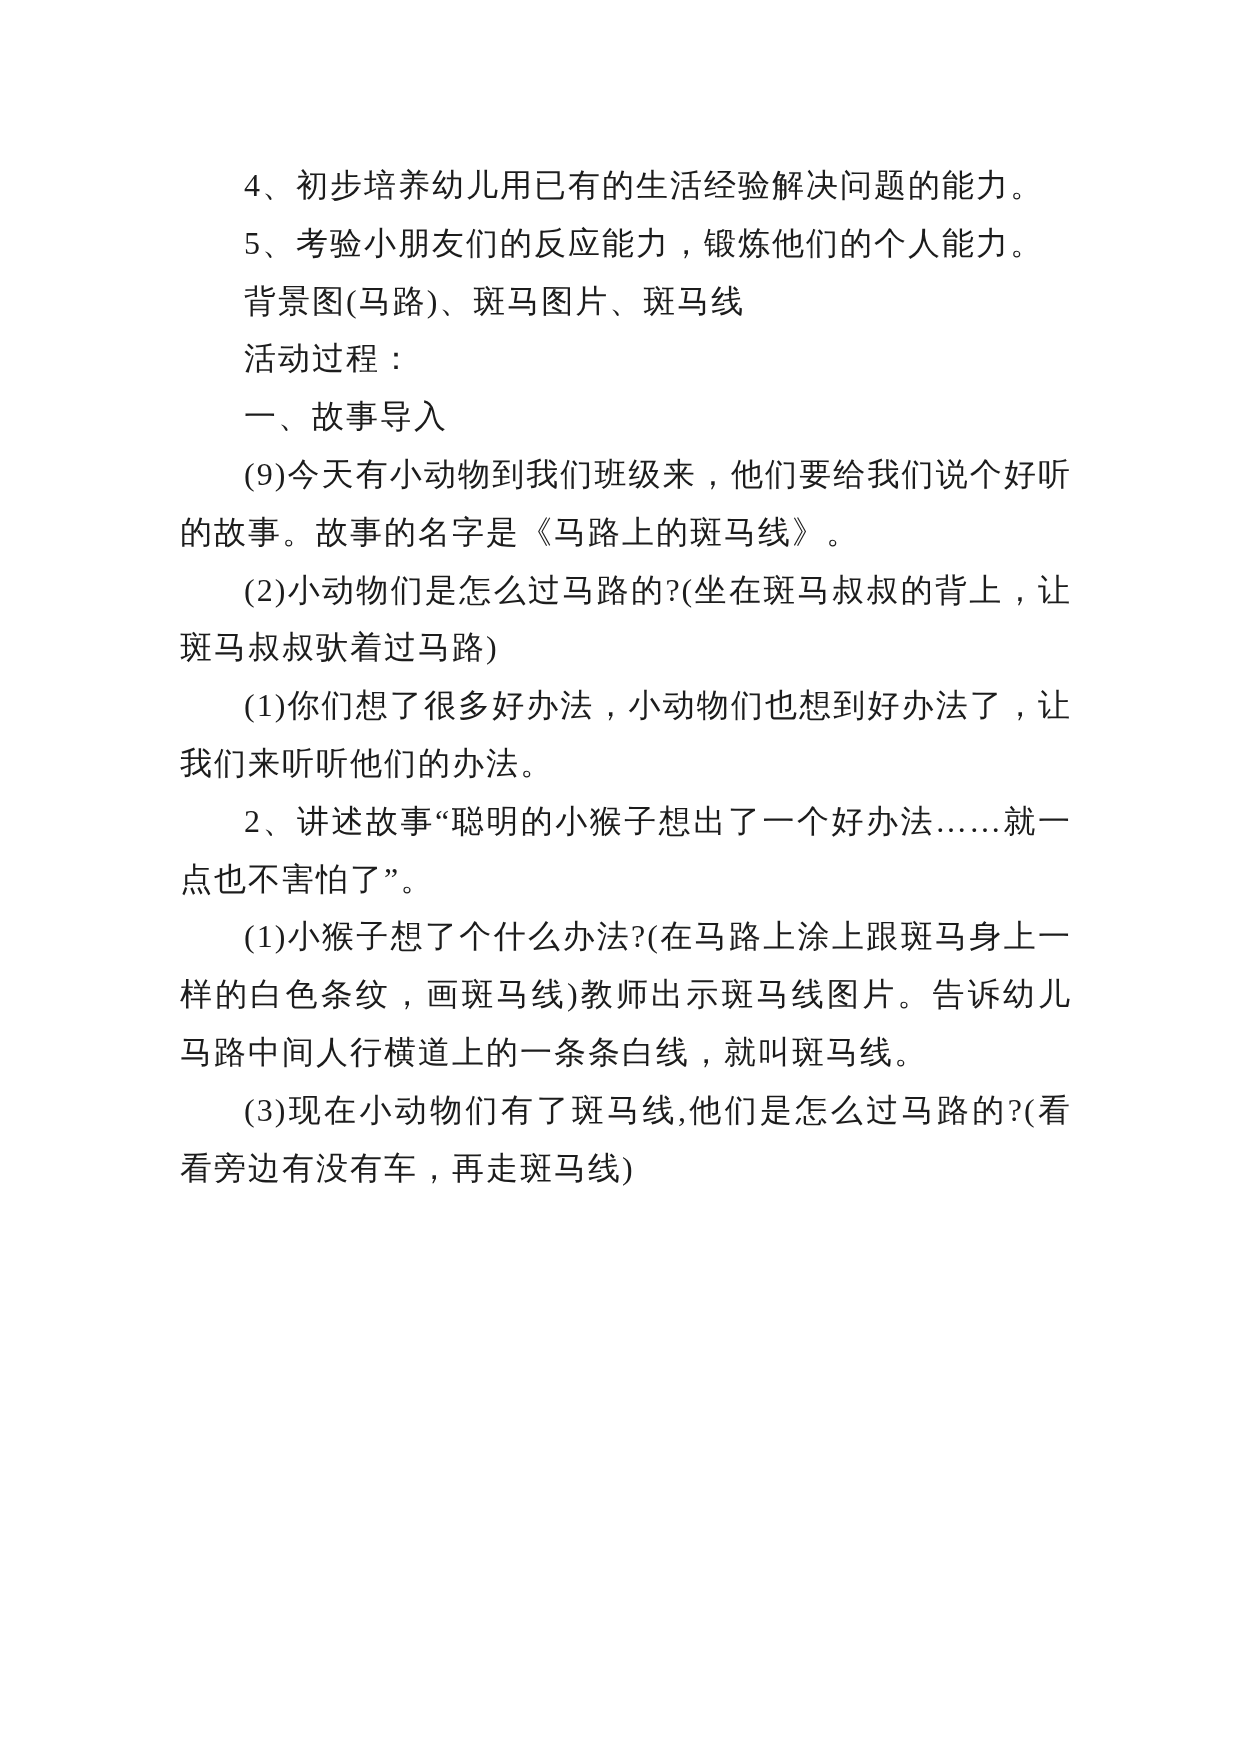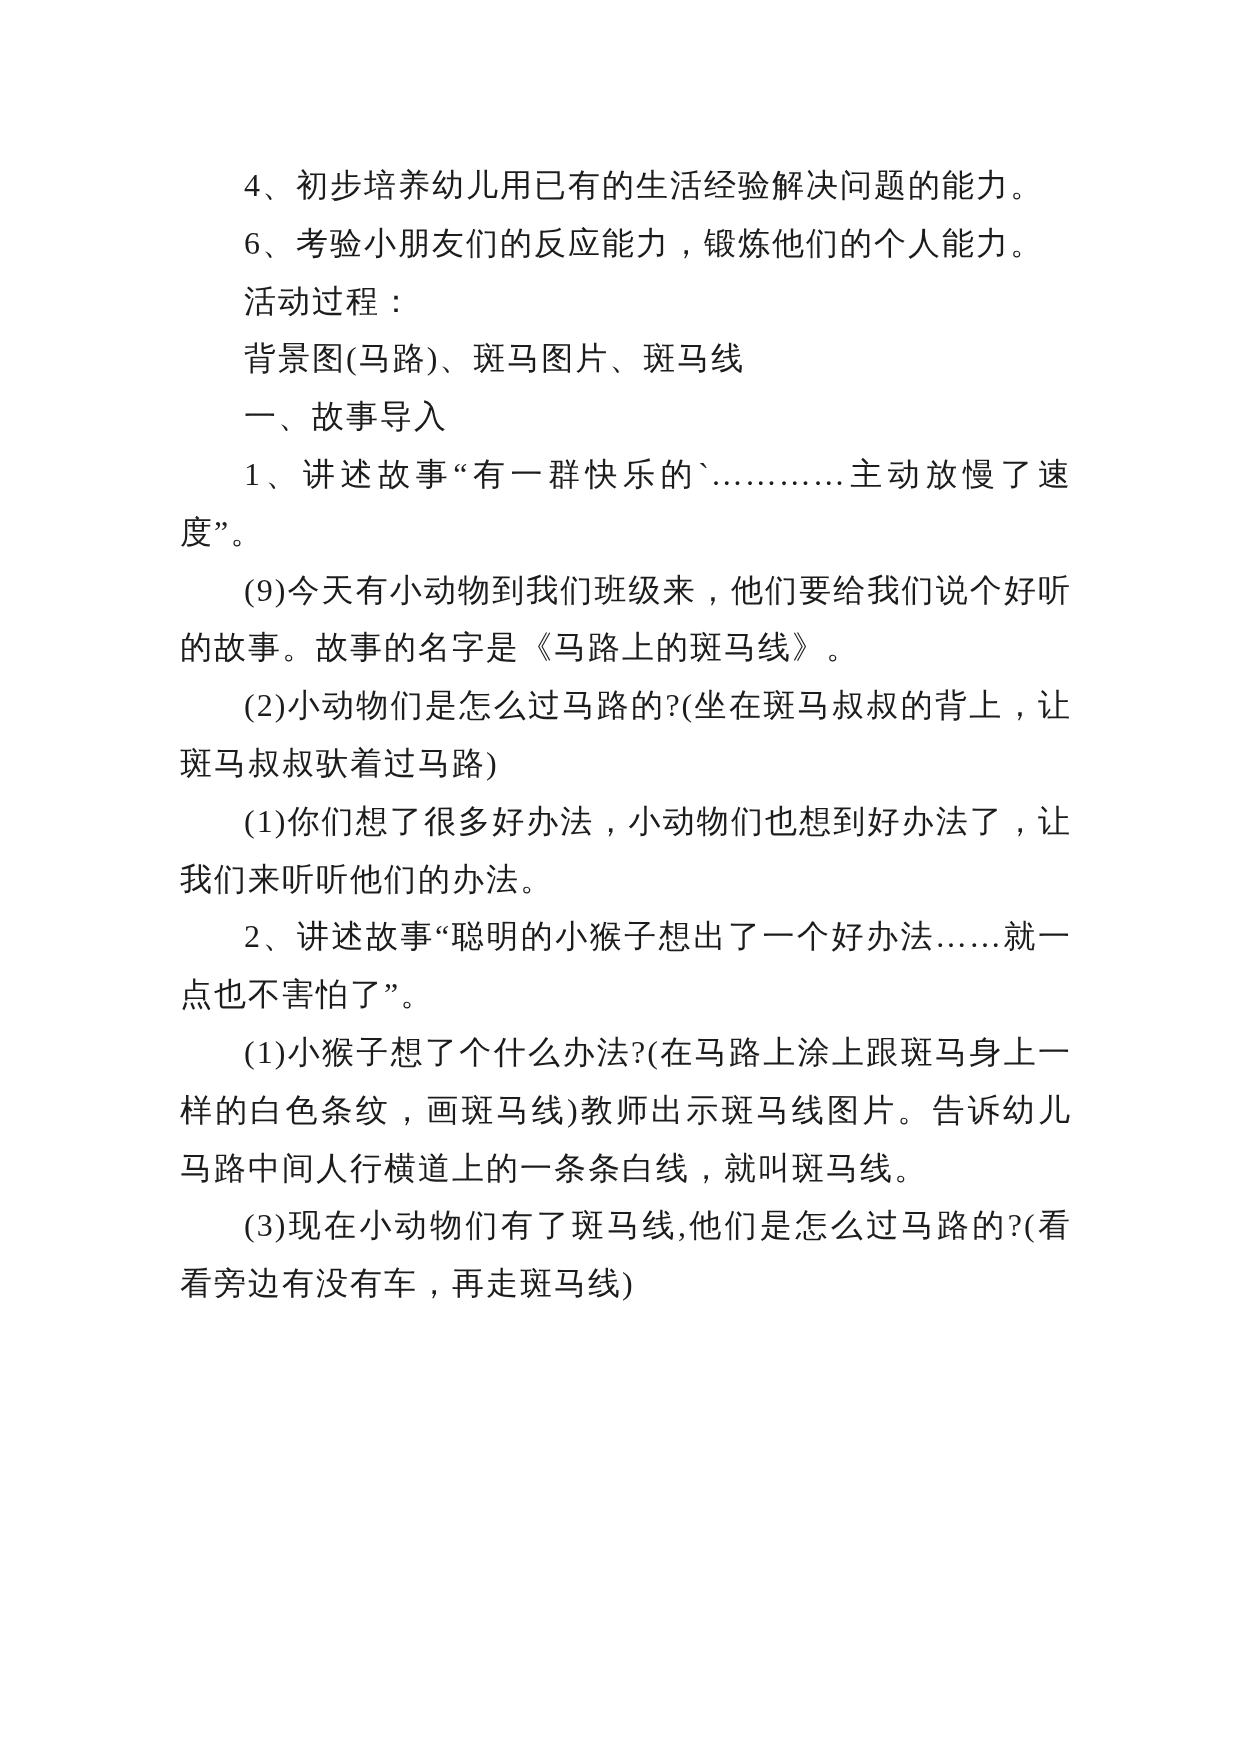--- a/index.html
+++ b/index.html
@@ -33,25 +33,24 @@
     text-indent: 2em;
     font-weight: 300;
   }
 </style>
 </head>
 <body>
 
 <div class="page">
   <div class="content">
     <p>4、初步培养幼儿用已有的生活经验解决问题的能力。</p>
-    <p>6、考验小朋友们的反应能力，锻炼他们的个人能力。</p>
+    <p>5、考验小朋友们的反应能力，锻炼他们的个人能力。</p>
+    <p>背景图(马路)、斑马图片、斑马线</p>
     <p>活动过程：</p>
-    <p>背景图(马路)、斑马图片、斑马线</p>
     <p>一、故事导入</p>
-    <p>1、讲述故事“有一群快乐的`…………主动放慢了速度”。</p>
     <p>(9)今天有小动物到我们班级来，他们要给我们说个好听的故事。故事的名字是《马路上的斑马线》。</p>
     <p>(2)小动物们是怎么过马路的?(坐在斑马叔叔的背上，让斑马叔叔驮着过马路)</p>
     <p>(1)你们想了很多好办法，小动物们也想到好办法了，让我们来听听他们的办法。</p>
     <p>2、讲述故事“聪明的小猴子想出了一个好办法……就一点也不害怕了”。</p>
     <p>(1)小猴子想了个什么办法?(在马路上涂上跟斑马身上一样的白色条纹，画斑马线)教师出示斑马线图片。告诉幼儿马路中间人行横道上的一条条白线，就叫斑马线。</p>
     <p>(3)现在小动物们有了斑马线,他们是怎么过马路的?(看看旁边有没有车，再走斑马线)</p>
   </div>
 </div>
 
 </body></html>

